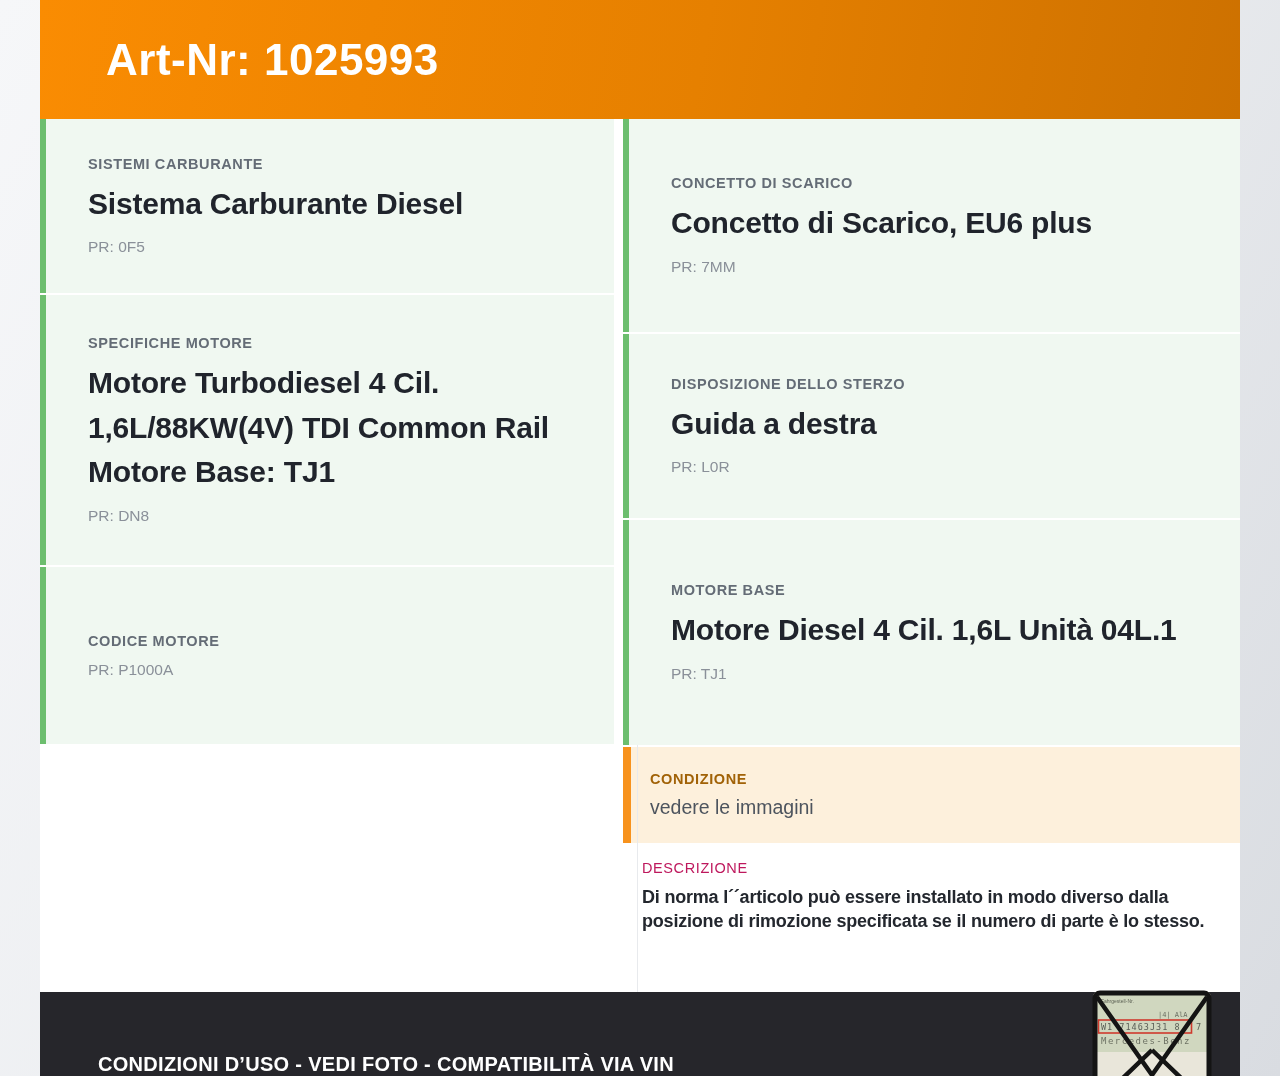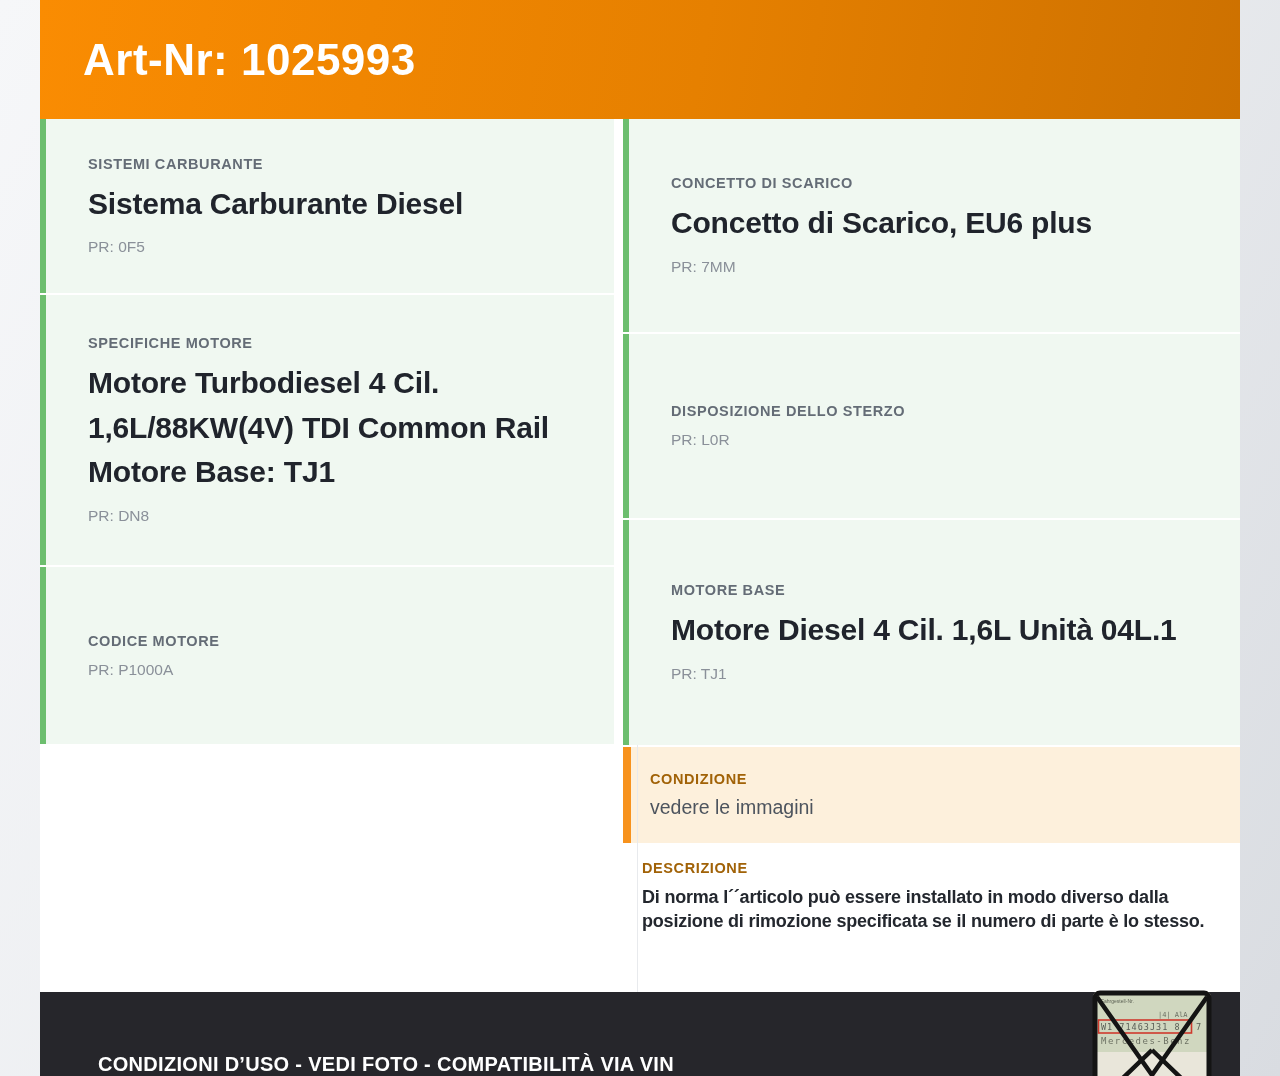--- a/index.html
+++ b/index.html
@@ -17,21 +17,21 @@
     height: 1076px;
     margin-left: 40px;
     background: #ffffff;
     overflow: hidden;
   }
   .header {
     height: 119px;
     background: linear-gradient(100deg, #fa8c02 0%, #e68000 55%, #cd7100 100%);
     display: flex;
     align-items: center;
-    padding-left: 43px;
+    padding-left: 66px;
   }
   .header .title {
     color: #ffffff;
     font-size: 44px;
     font-weight: 800;
     letter-spacing: 0.5px;
   }
   .grid {
     display: grid;
     grid-template-columns: 1fr 1fr;
@@ -87,22 +87,22 @@
     font-size: 19.5px;
     font-weight: 500;
     color: #4d545e;
     margin-top: 9px;
   }
   .desc {
     padding: 17px 20px 0 19px;
   }
   .desc-label {
     font-size: 14.5px;
-    font-weight: 700;
-    color: #a16207;
+    font-weight: 400;
+    color: #be185d;
     letter-spacing: 0.6px;
   }
   .desc-text {
     margin-top: 10px;
     width: 578px;
     font-size: 18px;
     font-weight: 700;
     letter-spacing: -0.2px;
     color: #23272e;
     line-height: 1.33;
@@ -169,20 +169,21 @@
     </div>
 
     <div class="col">
       <div class="card" style="min-height:213px">
         <div class="spec-label">CONCETTO DI SCARICO</div>
         <div class="spec-value">Concetto di Scarico, EU6 plus</div>
         <div class="spec-pr">PR: 7MM</div>
       </div>
       <div class="card" style="min-height:184px">
         <div class="spec-label">DISPOSIZIONE DELLO STERZO</div>
+        <div class="spec-value">Guida a destra</div>
         <div class="spec-pr">PR: L0R</div>
       </div>
       <div class="card" style="min-height:225px">
         <div class="spec-label">MOTORE BASE</div>
         <div class="spec-value">Motore Diesel 4 Cil. 1,6L Unità 04L.1</div>
         <div class="spec-pr">PR: TJ1</div>
       </div>
 
       <div class="cond-card">
         <div class="cond-label">CONDIZIONE</div>

